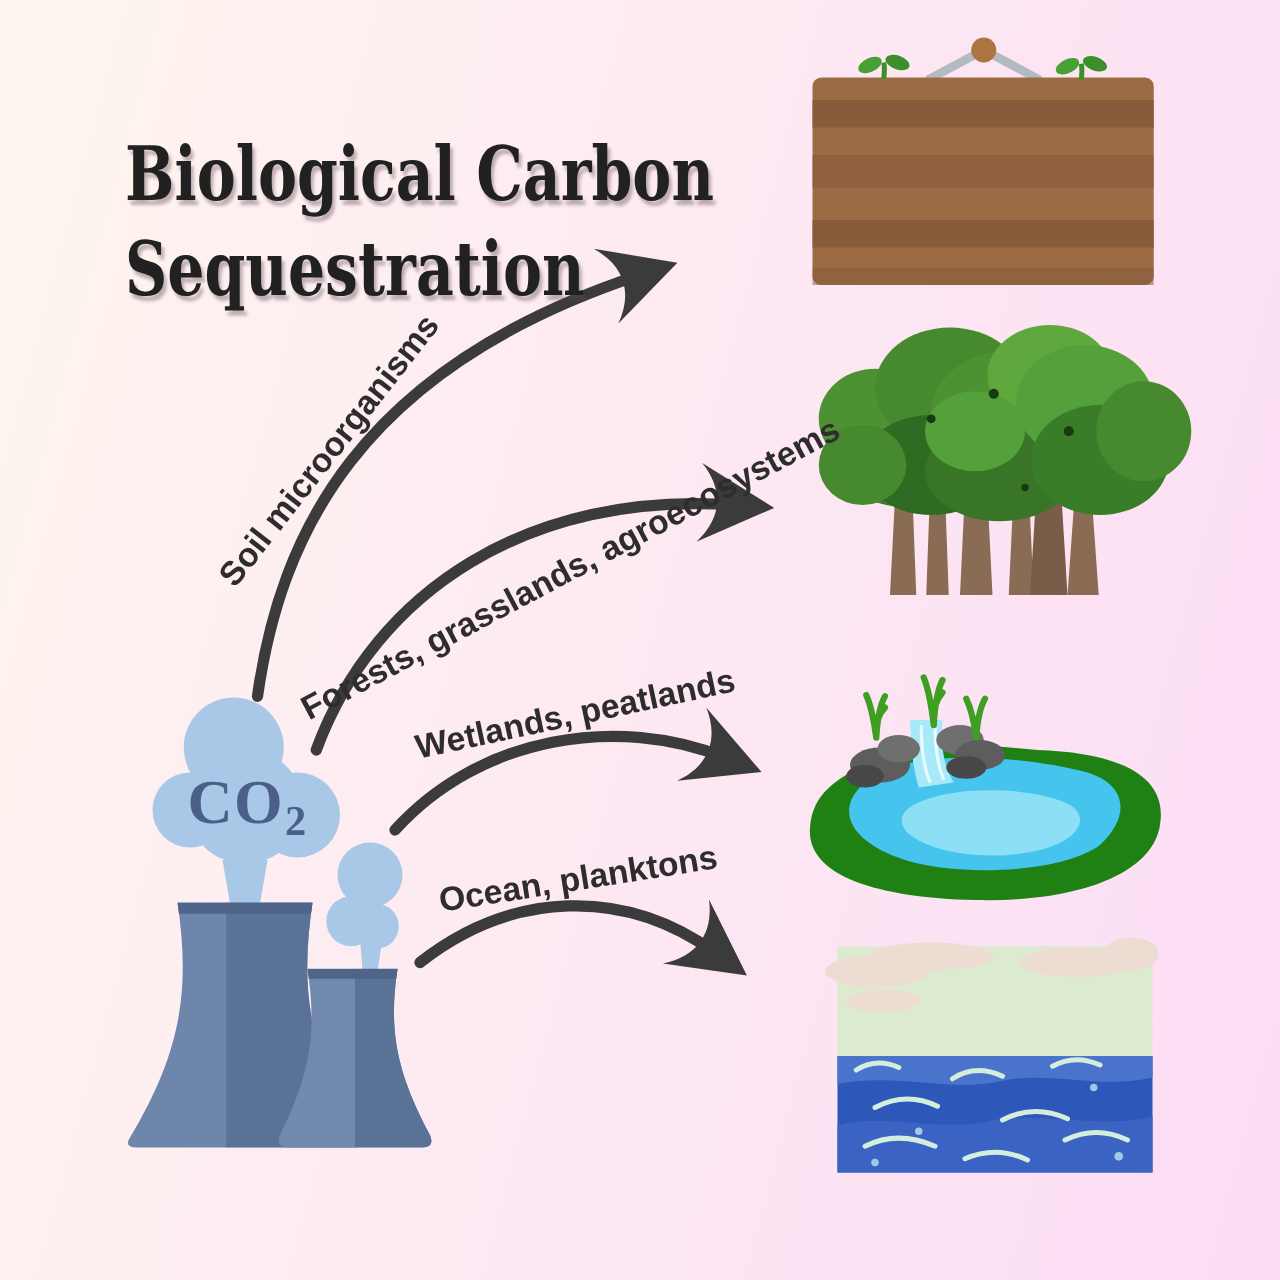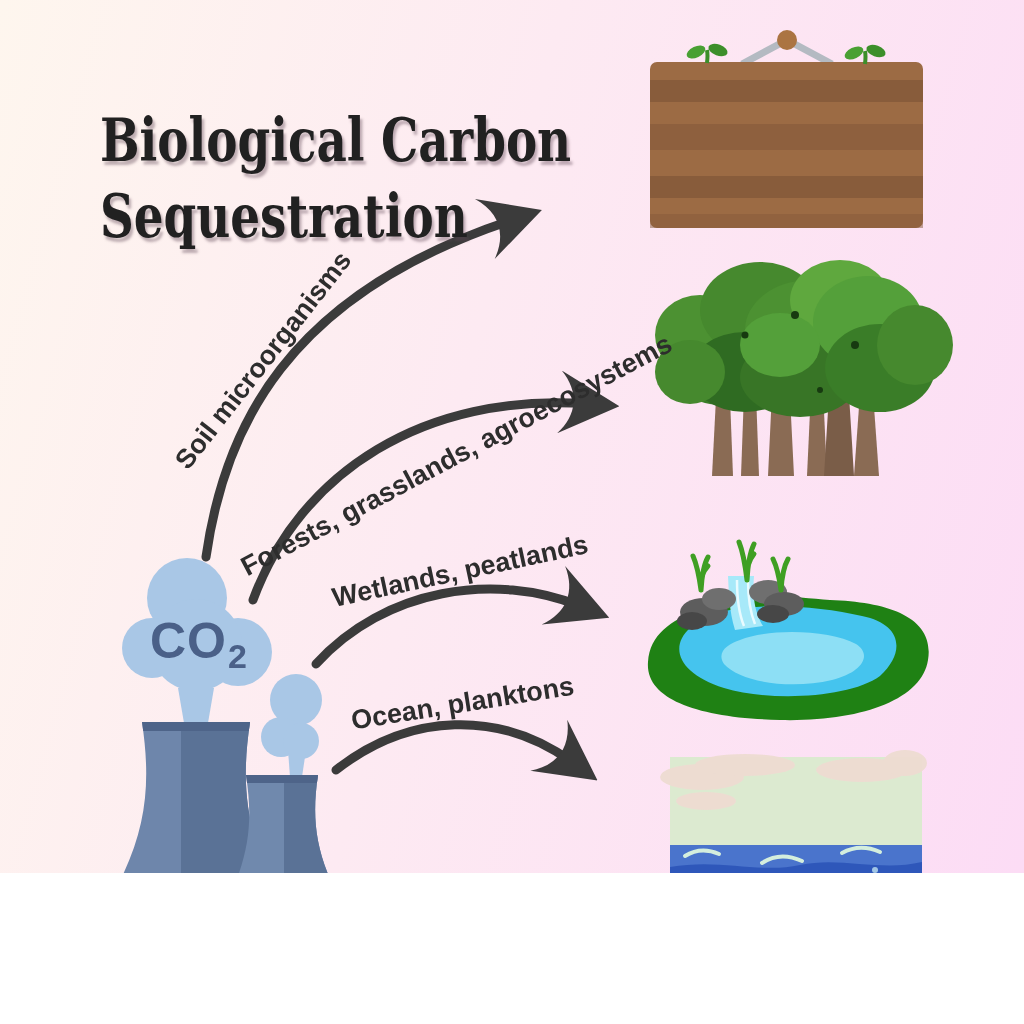--- a/index.html
+++ b/index.html
@@ -1,18 +1,18 @@
 <!DOCTYPE html>
 <html><head>
 <meta charset="utf-8">
 <style>
   html,body{margin:0;padding:0;}
   .canvas{
     position:relative;
-    width:1024px;height:873px;
+    width:1024px;height:1024px;
     overflow:hidden;
     background:linear-gradient(105deg,#fef6ee 0%,#fdeaf2 45%,#fcdcf5 100%);
     font-family:"Liberation Sans",sans-serif;
   }
   .scene{position:absolute;left:0;top:0;width:1024px;height:1024px;}
   .title{
     position:absolute;left:100px;top:102px;
     font-family:"DejaVu Serif",serif;
     font-weight:700;color:#212121;
     font-size:60px;line-height:76px;
@@ -21,21 +21,21 @@
   }
   .title .tline{display:block;transform:scaleX(0.78);transform-origin:left center;}
   .pathway-label{
     position:absolute;
     font-size:27px;font-weight:600;color:#2d2d2d;
     white-space:nowrap;
     transform-origin:center center;
   }
   .co2-label{
     position:absolute;left:150px;top:612px;
-    font-family:Liberation Sans, sans-serif;
+    font-family:Liberation Serif, serif;
     font-weight:700;font-size:50px;color:#4a6088;
     letter-spacing:1px;
   }
   .co2-label .sub{font-size:34px;position:relative;top:10px;left:1px;}
   #lbl-soil{left:130px;top:345px;transform:rotate(-52deg);}
   #lbl-forest{left:215px;top:440px;transform:rotate(-28deg);}
   #lbl-wetland{left:330px;top:556px;transform:rotate(-12deg);}
   #lbl-ocean{left:350px;top:688px;transform:rotate(-9deg);}
 </style>
 </head>

